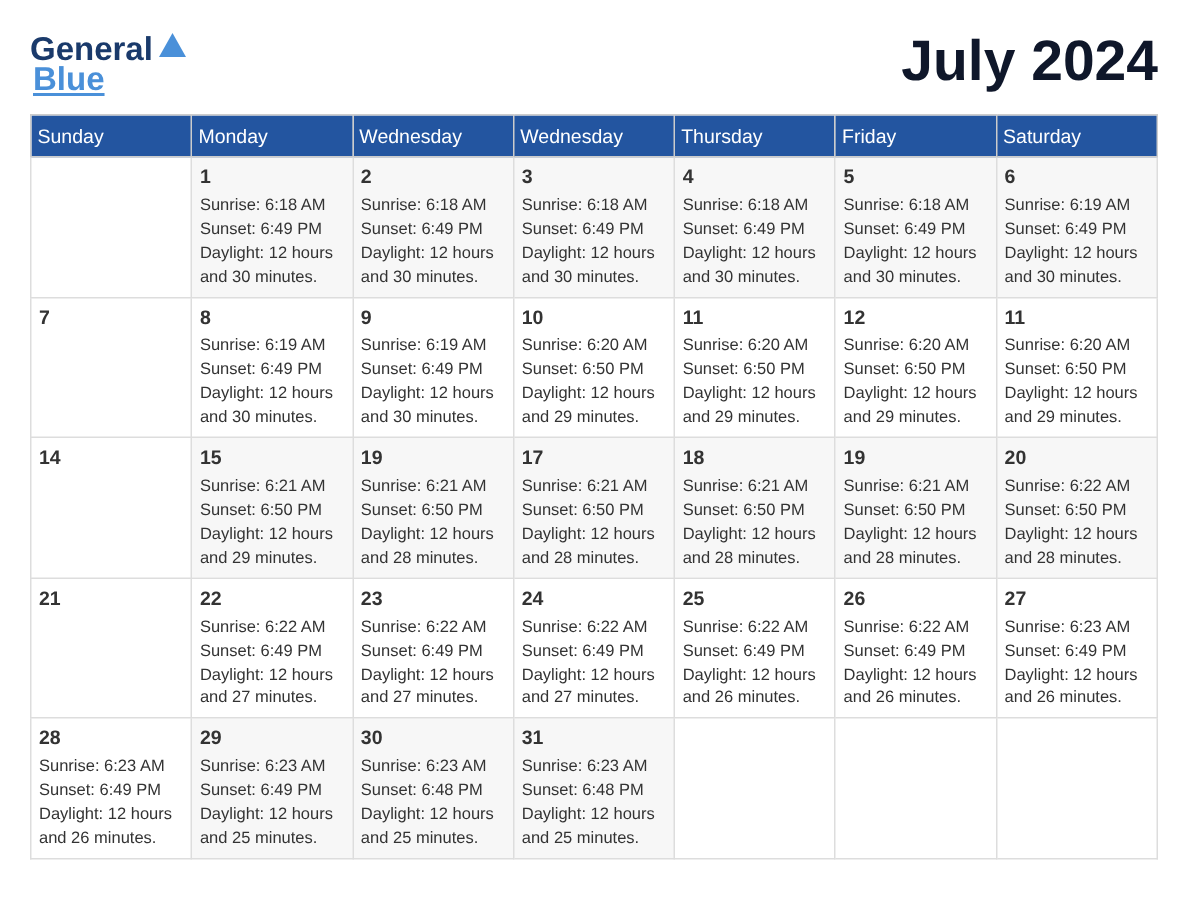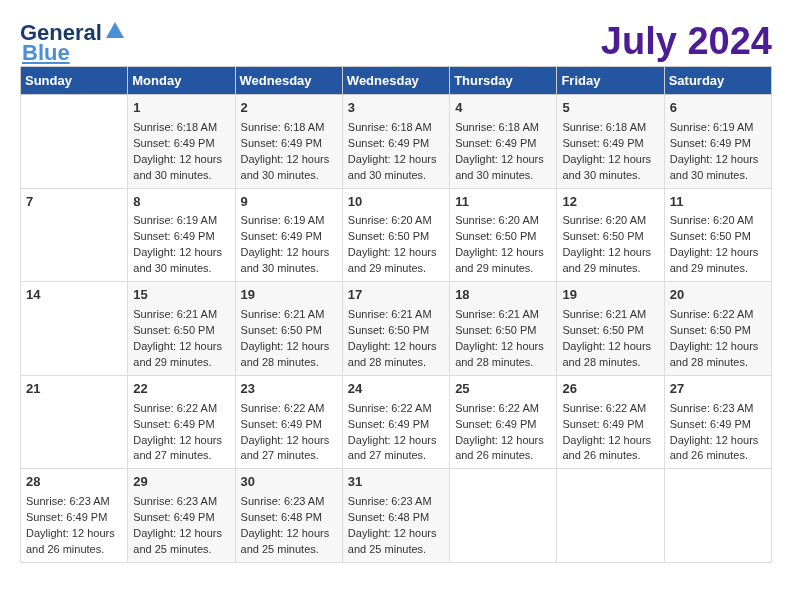--- a/index.html
+++ b/index.html
@@ -7,50 +7,51 @@
       font-family: Arial, sans-serif;
       background: #fff;
       width: 792px;
       min-height: 612px;
       padding: 20px;
     }
     .header {
       display: flex;
       justify-content: space-between;
       align-items: flex-start;
+      margin-bottom: 10px;
     }
     .logo {
       display: flex;
       flex-direction: column;
       align-items: flex-start;
     }
     .title-block {
       text-align: right;
     }
     .month-year {
       font-size: 38px;
       font-weight: bold;
-      color: #4c1d95;
+      color: #0f172a;
     }
     .location {
       font-size: 16px;
       color: #333;
     }
     table {
       width: 100%;
       border-collapse: collapse;
       font-size: 11px;
     }
     thead tr th {
       background-color: #2355a0;
       color: #fff;
       padding: 6px 4px;
       text-align: left;
       font-size: 13px;
-      font-weight: bold;
+      font-weight: normal;
       border: 1px solid #ccc;
     }
     tbody tr td {
       vertical-align: top;
       padding: 4px 5px;
       border: 1px solid #ddd;
       height: 80px;
       width: 107px;
       background: #fff;
       color: #333;

